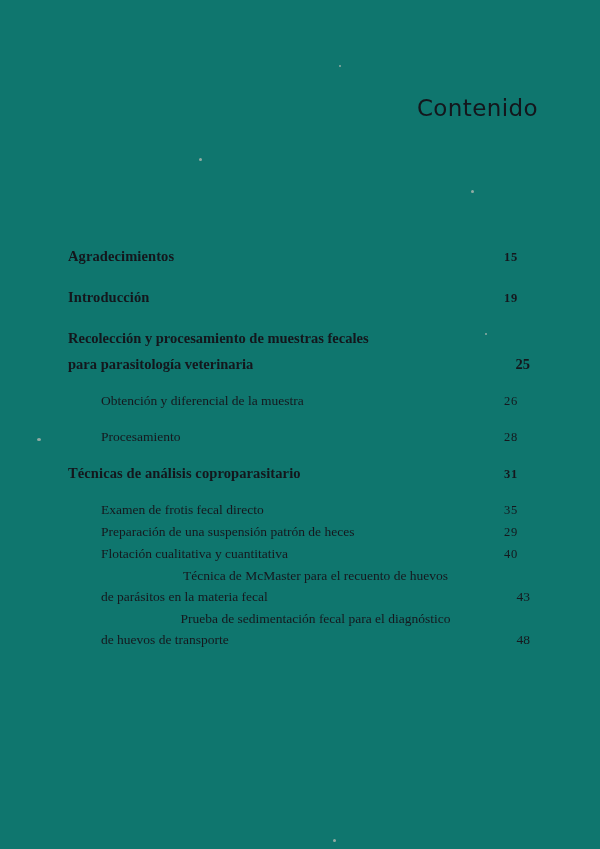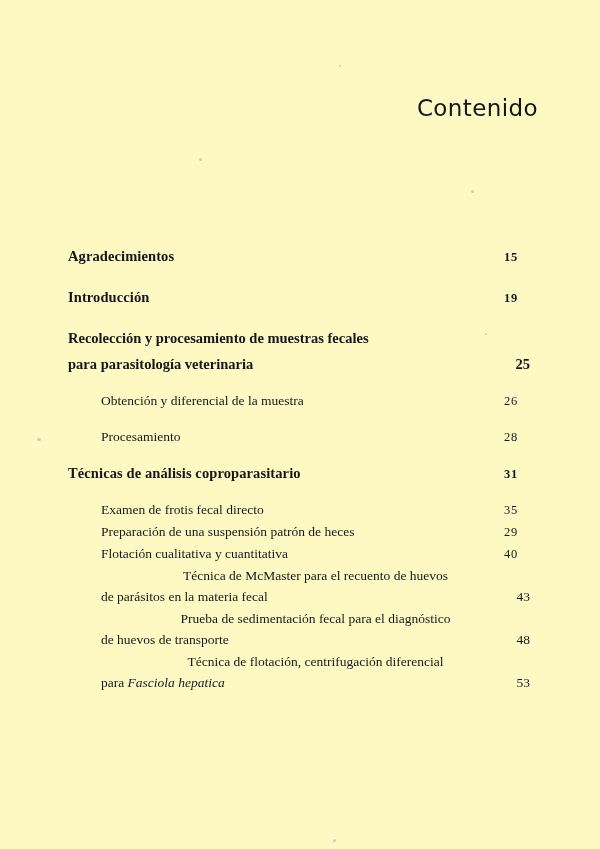--- a/index.html
+++ b/index.html
@@ -12,21 +12,21 @@
     background: #fdfdfb;
     font-family: "Liberation Serif", serif;
     color: #1a1a1a;
     position: relative;
     overflow: hidden;
   }
   .page {
     position: relative;
     width: 600px;
     height: 849px;
-    background: #fef9c3;
+    background: #0f766e;
   }
   
   .speck {
     position: absolute;
     background: #bdbdb5;
     border-radius: 50%;
     opacity: .75;
   }
   .title {
     position: absolute;
@@ -183,22 +183,15 @@
     </div>
 
     <div class="lvl2-multi">
       <span class="line1">Prueba de sedimentación fecal para el diagnóstico</span>
       <span class="line2row">
         <span>de huevos de transporte</span>
         <span class="page-num">48</span>
       </span>
     </div>
 
-    <div class="lvl2-multi">
-      <span class="line1">Técnica de flotación, centrifugación diferencial</span>
-      <span class="line2row">
-        <span><span>para </span><span class="it">Fasciola hepatica</span></span>
-        <span class="page-num">53</span>
-      </span>
-    </div>
 
   </div>
 </div>
 
 </body></html>

